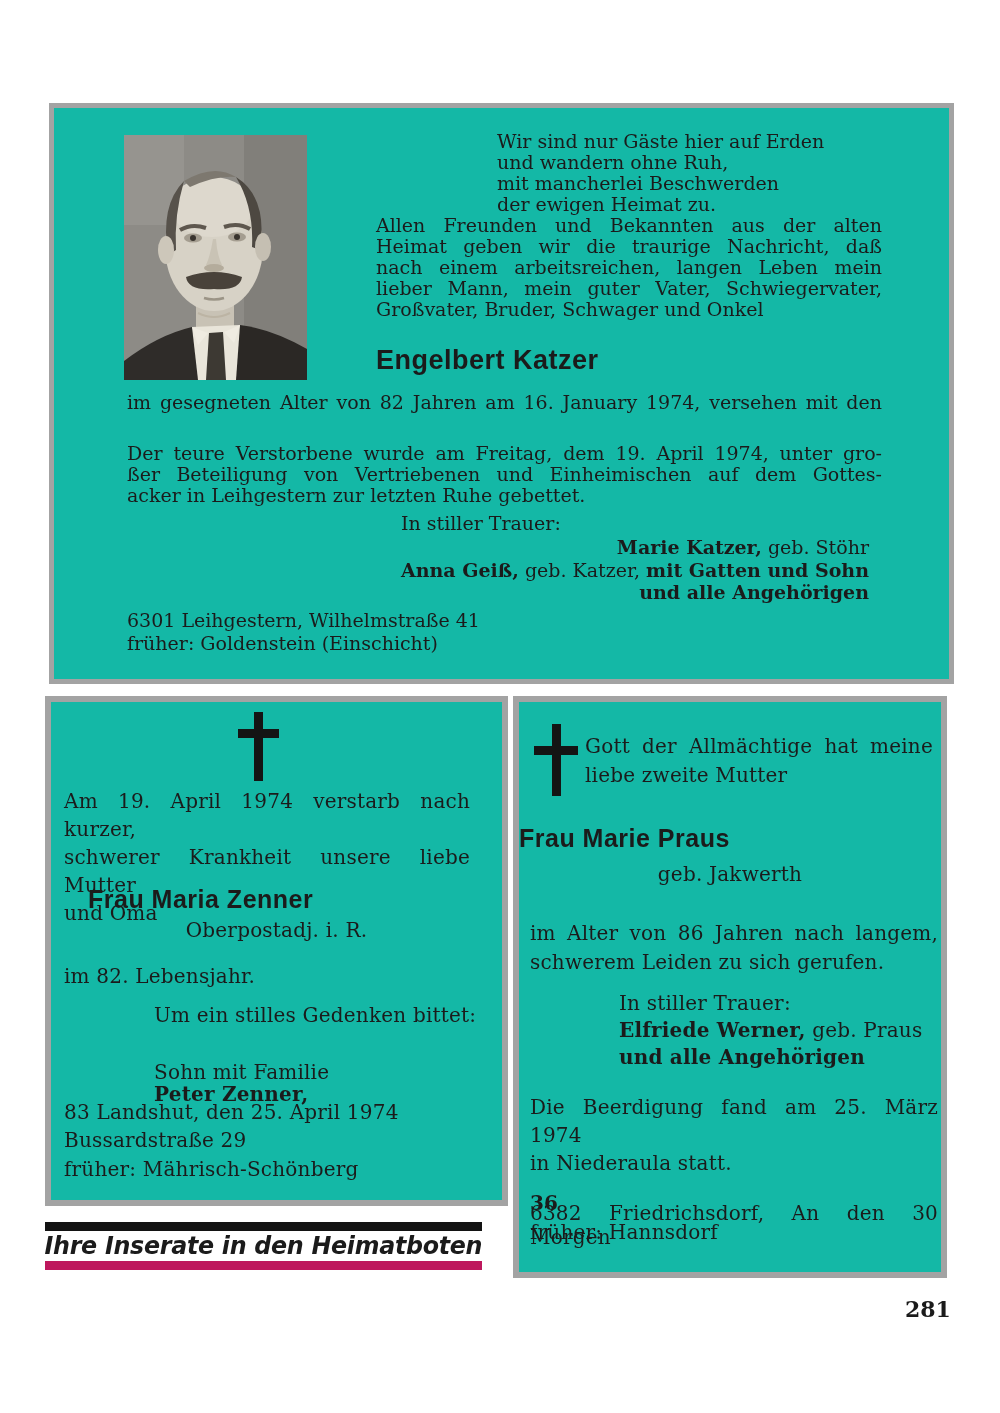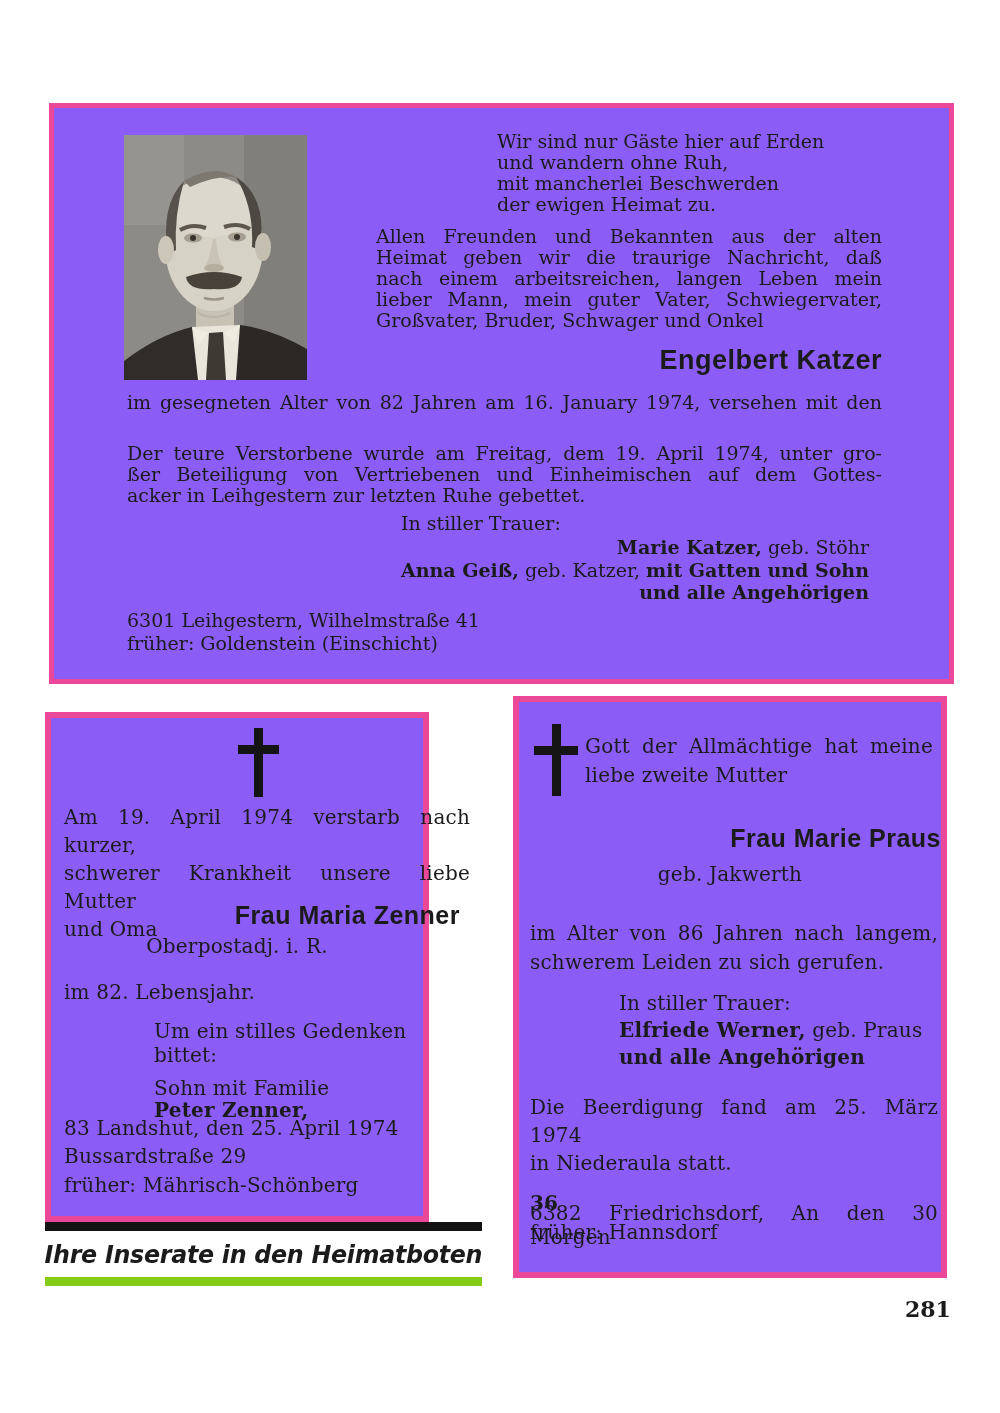--- a/index.html
+++ b/index.html
@@ -4,57 +4,57 @@
 <style>
   * { margin: 0; padding: 0; box-sizing: border-box; }
   html, body { background: #ffffff; }
   body {
     width: 1000px; height: 1413px; position: relative;
     font-family: "DejaVu Serif", serif;
     color: #1b1b1b;
     -webkit-font-smoothing: antialiased;
   }
   .abs { position: absolute; }
-  .box { position: absolute; background: #8b5cf6; border: 5px solid #ec4899; }
+  .box { position: absolute; background: #14b8a6; border: 5px solid #a3a3a3; }
   .jline { text-align: justify; text-align-last: justify; }
   .b { font-weight: bold; }
   .heading {
     font-family: "Liberation Sans", sans-serif;
-    font-weight: bold; letter-spacing: 0.5px; text-align: right;
+    font-weight: bold; letter-spacing: 0.5px; text-align: left;
   }
   
   #notice-katzer { left: 49px; top: 103px; width: 905px; height: 581px; }
   #katzer-photo { left: 70px; top: 27px; width: 183px; height: 245px; }
   #katzer-verse { left: 443px; top: 23px; width: 400px; font-size: 19px; line-height: 21px; }
-  #katzer-intro { left: 322px; top: 118px; width: 506px; font-size: 19px; line-height: 21px; }
+  #katzer-intro { left: 322px; top: 107px; width: 506px; font-size: 19px; line-height: 21px; }
   #katzer-name { left: 322px; top: 237px; width: 506px; font-size: 27px; }
   #katzer-death { left: 73px; top: 283px; width: 755px; font-size: 19px; line-height: 22px; }
   #katzer-burial { left: 73px; top: 335px; width: 755px; font-size: 19px; line-height: 21px; }
   #katzer-trauer { left: 347px; top: 404px; font-size: 19px; }
   #katzer-mourners { left: 347px; top: 428px; font-size: 19px; line-height: 22.5px; text-align: right; }
   #katzer-address { left: 73px; top: 501px; font-size: 19px; }
   #katzer-former { left: 73px; top: 524px; font-size: 19px; }
   
-  #notice-zenner { left: 45px; top: 712px; width: 384px; height: 510px; border-width: 6px; }
+  #notice-zenner { left: 45px; top: 696px; width: 463px; height: 510px; border-width: 6px; }
   .zenner-text { font-size: 20px; letter-spacing: 0.2px; }
   #zenner-intro { left: 13px; top: 85px; width: 406px; line-height: 28px; }
   #zenner-name { left: 0; top: 183px; width: 100%; font-size: 25px; margin-left: 37px; }
   #zenner-title { left: 0; top: 216px; width: 100%; text-align: center; }
   #zenner-age { left: 13px; top: 262px; }
   #zenner-request { left: 103px; top: 301px; }
   #zenner-mourner-bold { left: 103px; top: 332px; margin-top: 48px; }
   #zenner-mourner-rest { left: 103px; top: 358px; }
   #zenner-place { left: 13px; top: 398px; }
   #zenner-street { left: 13px; top: 426px; }
   #zenner-former { left: 13px; top: 455px; }
   
   #banner {
-    left: 45px; top: 1222px; width: 437px; height: 64px;
-    border-top: 9px solid #131313; border-bottom: 9px solid #84cc16;
-    display: flex; align-items: center; justify-content: center;
+    left: 45px; top: 1222px; width: 437px; height: 48px;
+    border-top: 9px solid #131313; border-bottom: 9px solid #be185d;
+    display: flex; justify-content: center;
   }
   #banner .script {
     font-family: "DejaVu Sans", sans-serif;
     font-weight: bold; font-style: italic;
     font-size: 25px; letter-spacing: -0.3px;
     transform: scaleX(0.95);
     white-space: nowrap;
   }
   
   #notice-praus { left: 513px; top: 696px; width: 434px; height: 582px; border-width: 6px; }

